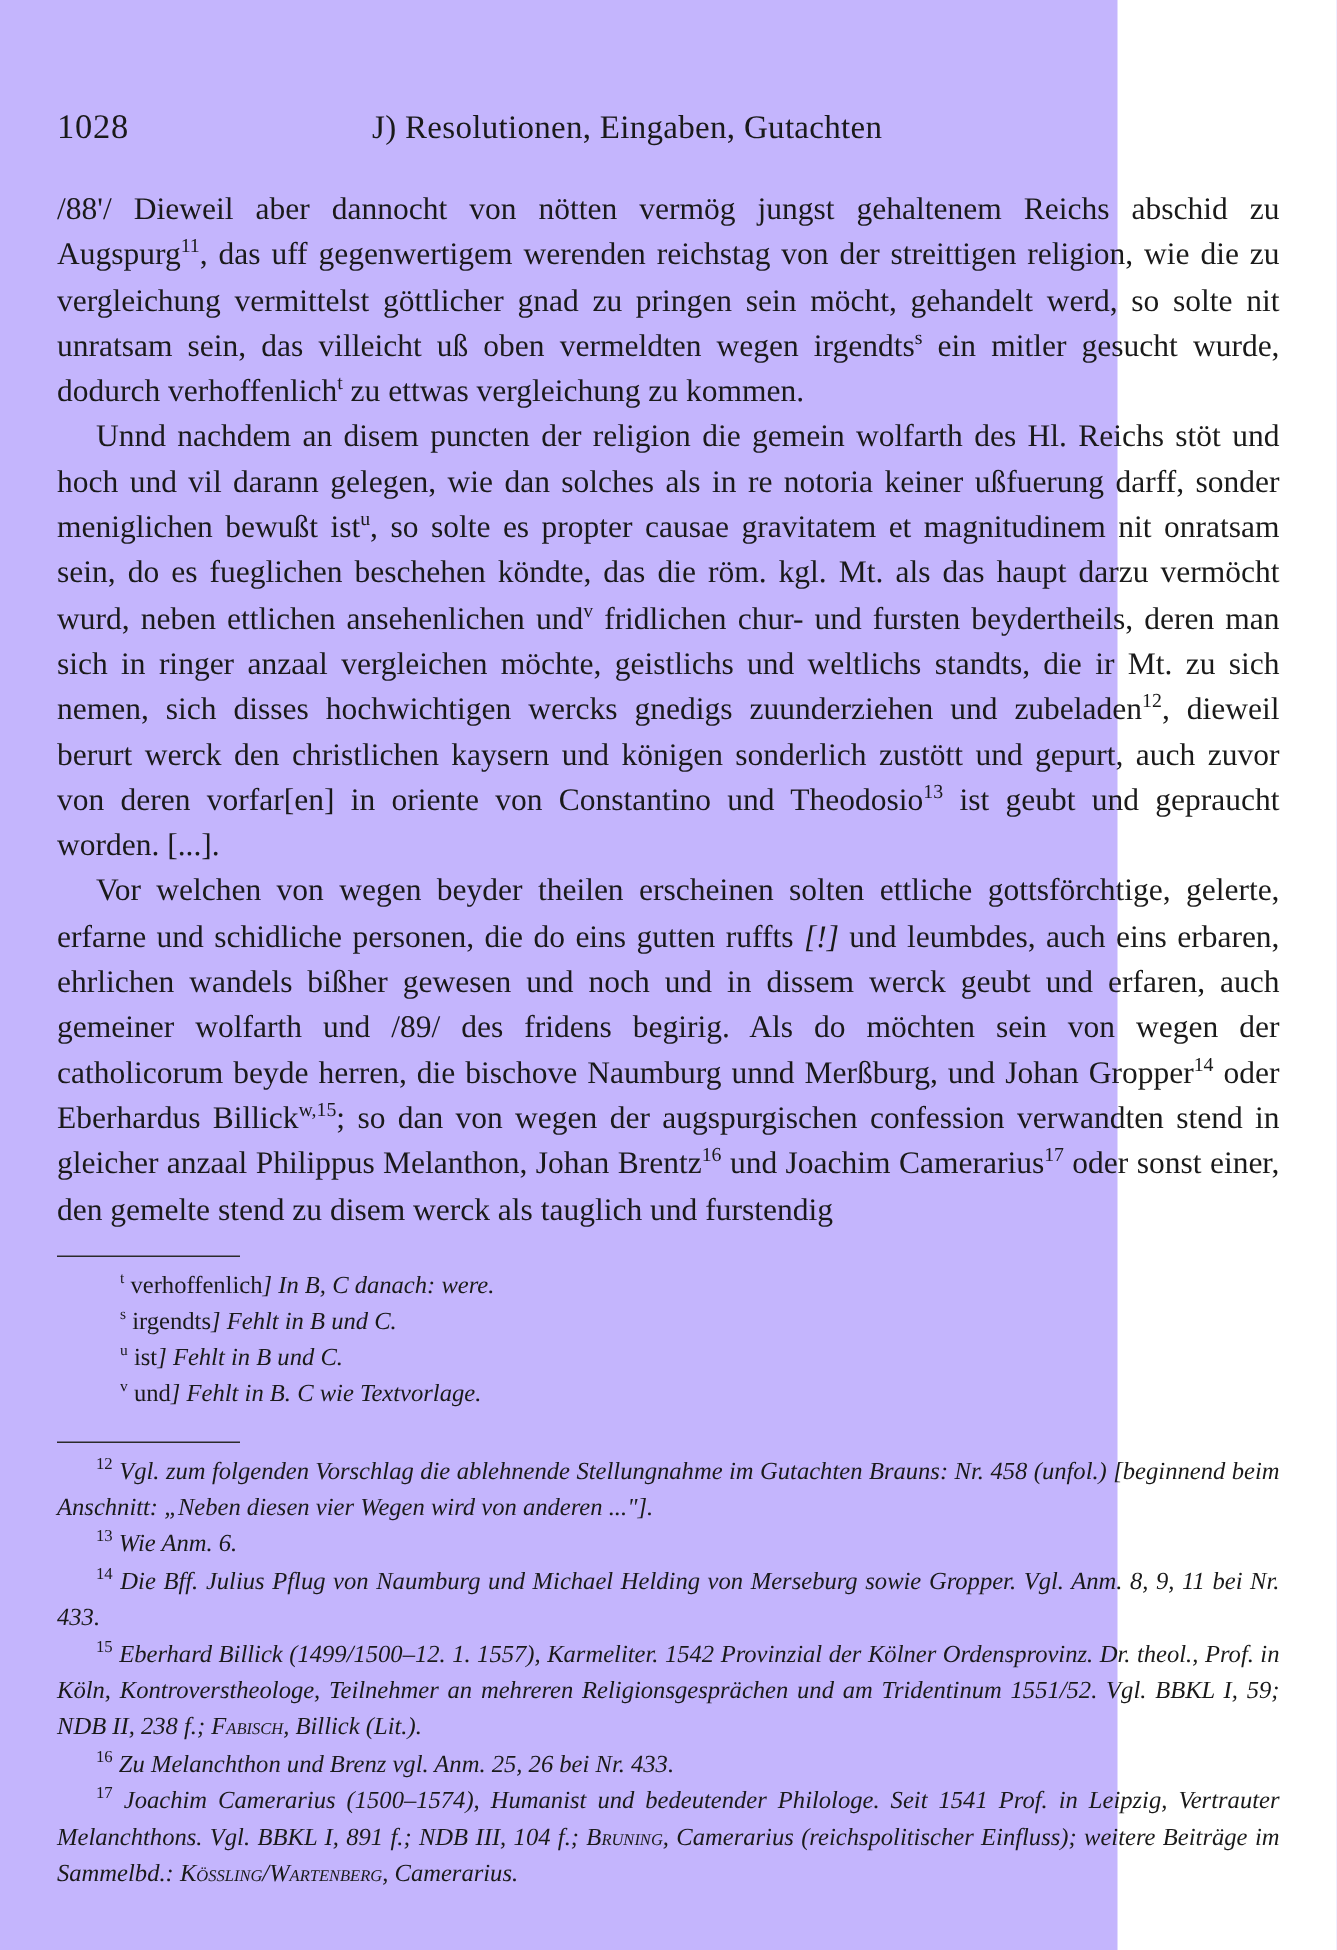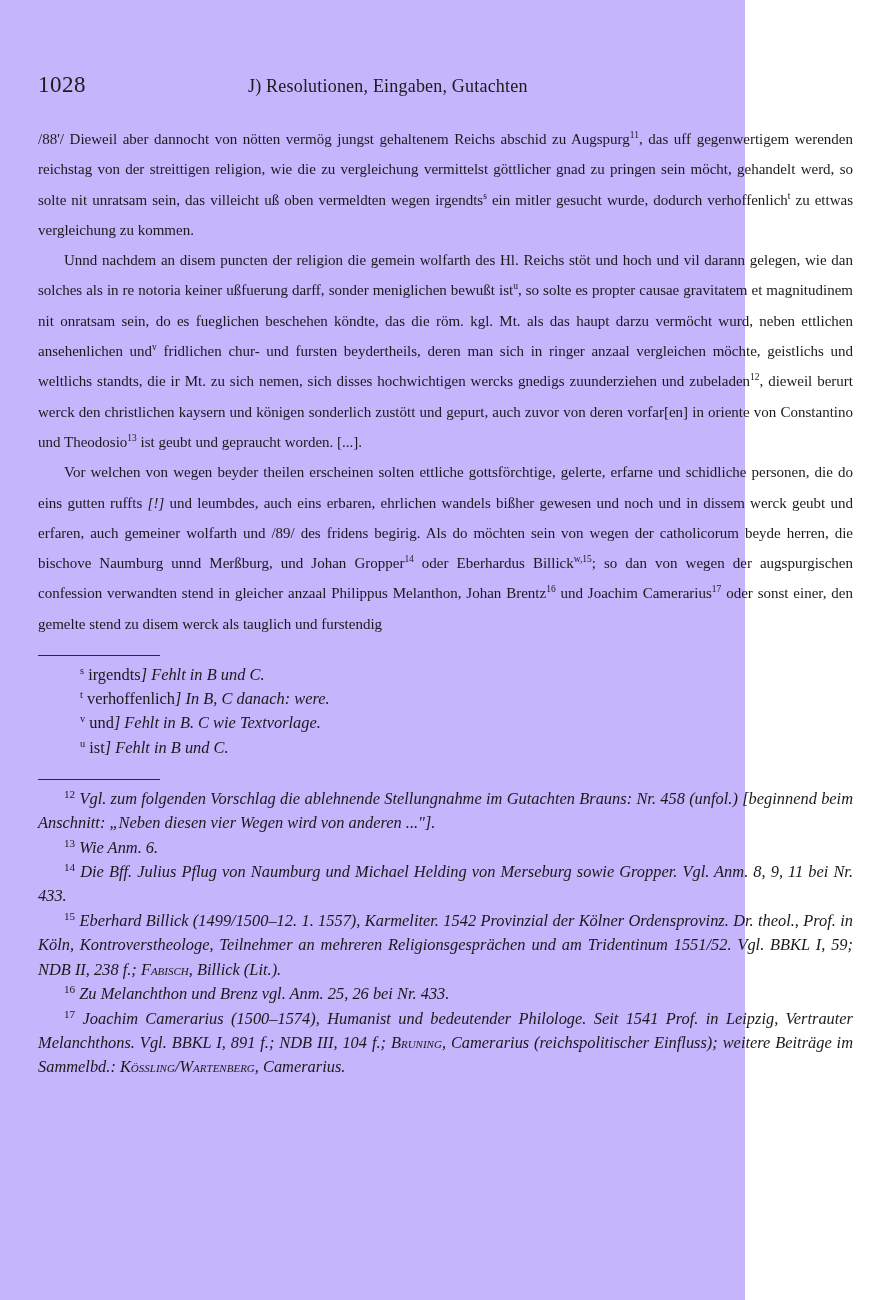--- a/index.html
+++ b/index.html
@@ -33,27 +33,27 @@
     display: flex;
     align-items: baseline;
     margin-bottom: 26px;
   }
   .folio {
     font-size: 23px;
     letter-spacing: 0.5px;
     width: 210px;
   }
   .runhead-title {
-    font-size: 18px;
+    font-size: 22px;
     letter-spacing: 0.2px;
   }
   
   .body p {
     margin: 0;
-    font-size: 15px;
+    font-size: 21px;
     line-height: 30.3px;
     text-align: justify;
     text-justify: inter-word;
     hyphens: manual;
   }
   .body p.indent { text-indent: 26px; }
   .body p.first  { text-indent: 0; }
   sup {
     font-size: 0.63em;
     vertical-align: super;
@@ -116,24 +116,24 @@
 
     <div class="body">
       <p class="first">/88'/ Dieweil aber dannocht von nötten vermög jungst gehaltenem Reichs abschid zu Augspurg<sup>11</sup>, das uff gegenwertigem werenden reichstag von der streittigen religion, wie die zu vergleichung vermittelst göttlicher gnad zu pringen sein möcht, gehandelt werd, so solte nit unratsam sein, das villeicht uß oben vermeldten wegen irgendts<sup>s</sup> ein mitler gesucht wurde, dodurch verhoffenlich<sup>t</sup> zu ettwas vergleichung zu kommen.</p>
       <p class="indent">Unnd nachdem an disem puncten der religion die gemein wolfarth des Hl. Reichs stöt und hoch und vil darann gelegen, wie dan solches als in re notoria keiner ußfuerung darff, sonder meniglichen bewußt ist<sup>u</sup>, so solte es propter causae gravitatem et magnitudinem nit onratsam sein, do es fueglichen beschehen köndte, das die röm. kgl. Mt. als das haupt darzu vermöcht wurd, neben ettlichen ansehenlichen und<sup>v</sup> fridlichen chur- und fursten beydertheils, deren man sich in ringer anzaal vergleichen möchte, geistlichs und weltlichs standts, die ir Mt. zu sich nemen, sich disses hochwichtigen wercks gnedigs zuunderziehen und zubeladen<sup>12</sup>, dieweil berurt werck den christlichen kaysern und königen sonderlich zustött und gepurt, auch zuvor von deren vorfar[en] in oriente von Constantino und Theodosio<sup>13</sup> ist geubt und gepraucht worden. [...].</p>
       <p class="indent">Vor welchen von wegen beyder theilen erscheinen solten ettliche gottsförchtige, gelerte, erfarne und schidliche personen, die do eins gutten ruffts <span class="ital">[!]</span> und leumbdes, auch eins erbaren, ehrlichen wandels bißher gewesen und noch und in dissem werck geubt und erfaren, auch gemeiner wolfarth und /89/ des fridens begirig. Als do möchten sein von wegen der catholicorum beyde herren, die bischove Naumburg unnd Merßburg, und Johan Gropper<sup>14</sup> oder Eberhardus Billick<sup>w,15</sup>; so dan von wegen der augspurgischen confession verwandten stend in gleicher anzaal Philippus Melanthon, Johan Brentz<sup>16</sup> und Joachim Camerarius<sup>17</sup> oder sonst einer, den gemelte stend zu disem werck als tauglich und furstendig</p>
     </div>
 
     <div class="app-block">
       <div class="rule"></div>
       <div class="app-lines">
+        <p class="app-line"><sup>t</sup> <span class="lemma">verhoffenlich</span><span class="note">] In B, C danach: were.</span></p>
         <p class="app-line"><sup>s</sup> <span class="lemma">irgendts</span><span class="note">] Fehlt in B und C.</span></p>
-        <p class="app-line"><sup>t</sup> <span class="lemma">verhoffenlich</span><span class="note">] In B, C danach: were.</span></p>
+        <p class="app-line"><sup>u</sup> <span class="lemma">ist</span><span class="note">] Fehlt in B und C.</span></p>
         <p class="app-line"><sup>v</sup> <span class="lemma">und</span><span class="note">] Fehlt in B. C wie Textvorlage.</span></p>
-        <p class="app-line"><sup>u</sup> <span class="lemma">ist</span><span class="note">] Fehlt in B und C.</span></p>
       </div>
     </div>
 
     <div class="notes-block">
       <div class="rule"></div>
       <div class="notes-lines">
         <p class="note-line"><sup>12</sup> Vgl. zum folgenden Vorschlag die ablehnende Stellungnahme im Gutachten Brauns: Nr. 458 (unfol.) [beginnend beim Anschnitt: „Neben diesen vier Wegen wird von anderen ..."].</p>
         <p class="note-line"><sup>13</sup> Wie Anm. 6.</p>
         <p class="note-line"><sup>14</sup> Die Bff. Julius Pflug von Naumburg und Michael Helding von Merseburg sowie Gropper. Vgl. Anm. 8, 9, 11 bei Nr. 433.</p>
         <p class="note-line"><sup>15</sup> Eberhard Billick (1499/1500–12. 1. 1557), Karmeliter. 1542 Provinzial der Kölner Ordensprovinz. Dr. theol., Prof. in Köln, Kontroverstheologe, Teilnehmer an mehreren Religionsgesprächen und am Tridentinum 1551/52. Vgl. BBKL I, 59; NDB II, 238 f.; <span class="sc">Fabisch</span>, Billick (Lit.).</p>

